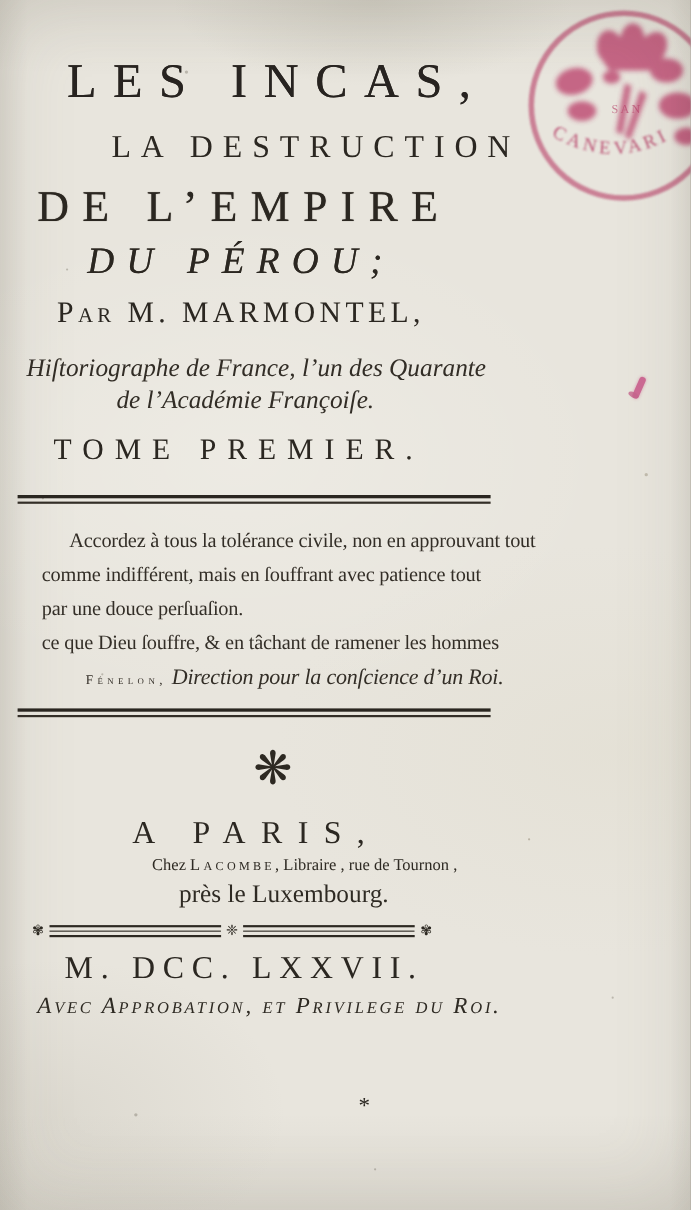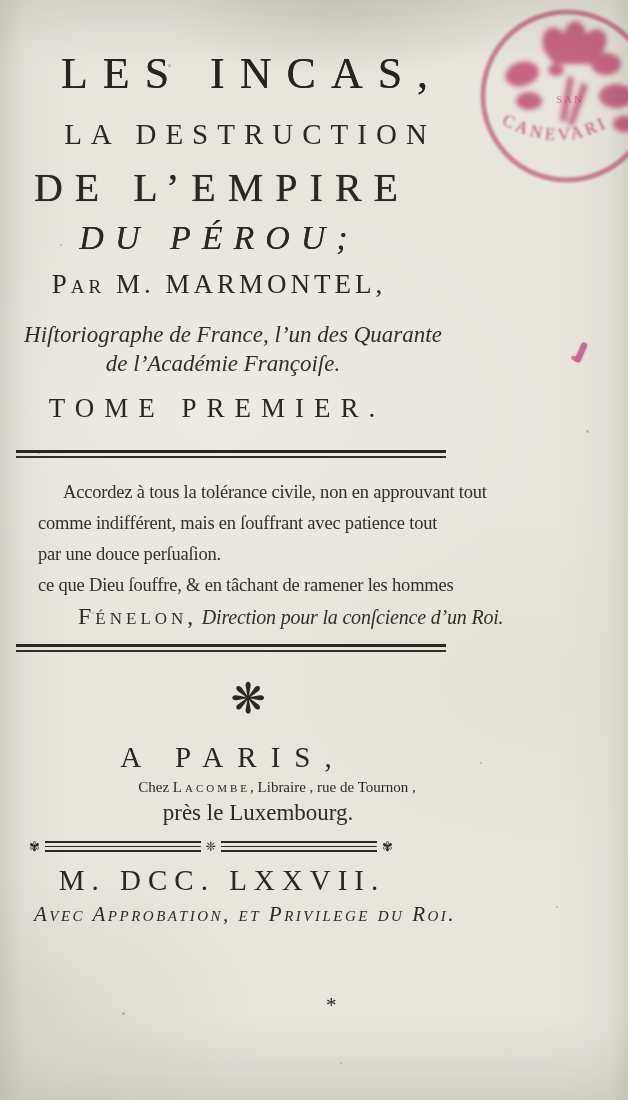--- a/index.html
+++ b/index.html
@@ -16,41 +16,41 @@
       linear-gradient(90deg, rgba(100,95,82,.10), rgba(100,95,82,0) 4%, rgba(100,95,82,0) 97%, rgba(100,95,82,.08));
     box-shadow: inset 0 0 70px rgba(118,110,92,.18);
   }
   .text-block{position:absolute; left:14px; top:0; width:446px; text-align:center;}
   .text-block > div{white-space:nowrap;}
 
   .t1{margin-top:48px; font-size:44px; line-height:1.2; letter-spacing:15px; color:#272320;
       transform:translateX(15px); text-shadow:0 0 .6px #3a352d;}
   .t2{margin-top:20px; font-size:19px; line-height:1.2; font-style:italic; letter-spacing:11px;
       transform:translateX(8px); color:#35302a;}
-  .t3{margin-top:16px; font-size:29px; line-height:1.2; letter-spacing:9px; transform:translateX(13px); color:#2b2721;}
+  .t3{margin-top:16px; font-size:29px; line-height:1.2; letter-spacing:9px; transform:translateX(13px); color:#2b2721;text-align:right;}
   .t4{margin-top:12px; font-size:40px; line-height:1.2; letter-spacing:12px; transform:translateX(-15px);
       color:#2b2721; text-shadow:0 0 .7px #49423a;}
   .t5{margin-top:6px; font-size:34px; line-height:1.2; font-style:italic; letter-spacing:11px;
       transform:translateX(-18px); color:#2b2721; text-shadow:0 0 .6px #49423a;}
   .byline{margin-top:10px; font-size:27px; line-height:1.2; letter-spacing:4px; transform:translateX(-18px); color:#2b2721;}
   .role1{margin-top:20px; font-size:23px; line-height:1.25; font-style:italic; transform:translateX(-4px); color:#322d26;}
   .role2{font-size:23px; line-height:1.25; font-style:italic; transform:translateX(-14px); color:#322d26;}
   .tome{margin-top:14px; font-size:27px; line-height:1.2; letter-spacing:10px; transform:translateX(-20px); color:#2b2721;}
 
   .sc{font-variant:small-caps;}
   .double-rule{height:3px; border-top:3px solid #2a2620; border-bottom:2px solid #332e27; width:430px; margin:0 0 0 2px;}
   .rule1{margin-top:25px;}
   .rule2{margin-top:10px;}
 
   .epigraph{margin-top:19px; text-align:left; font-size:18.5px; letter-spacing:-0.2px; color:#332e27;}
   .epi-line{line-height:31px; white-space:nowrap;}
   .epi-first{padding-left:3px;margin-left:46px;}
   .epi-indent{padding-left:24px;}
   .epi-attrib{line-height:31px; padding-left:64px; white-space:nowrap;}
-  .fen{font-size:24px; letter-spacing:4px;}
+  .fen{font-size:12px; letter-spacing:4px;}
   .work{font-style:italic; font-size:20px;}
 
   .ornament{margin-top:26px; font-size:42px; line-height:1; color:#2d2922;
       font-family:"DejaVu Sans",sans-serif; transform:translateX(11px);}
 
   .city{margin-top:20px; font-size:29px; line-height:1.2; letter-spacing:14px; transform:translateX(-4px); color:#2b2721;}
   .pub1{font-size:15px; line-height:26px; transform:translateX(40px); color:#2e2a23;}
   .pubname{letter-spacing:3px;}
   .pub2{font-size:23px; line-height:26px; transform:translateX(21px); color:#2e2a23;}
 

